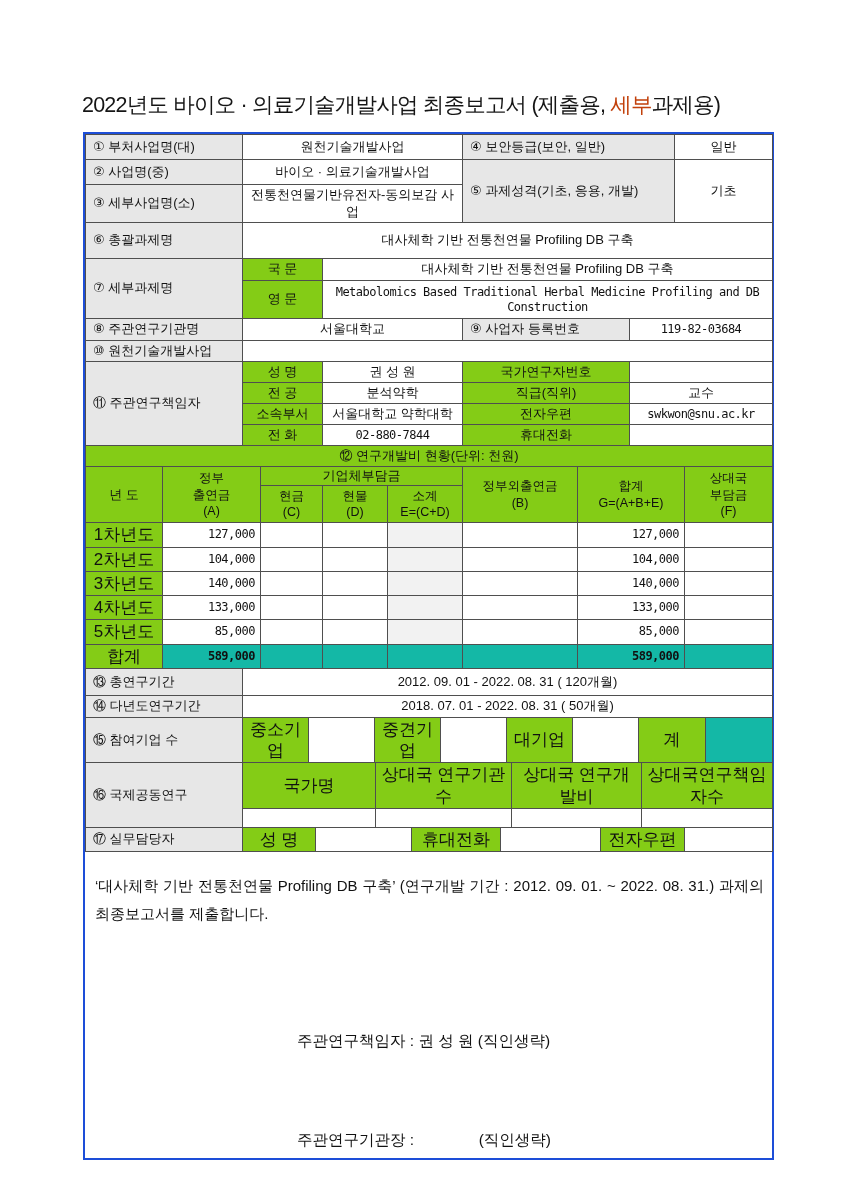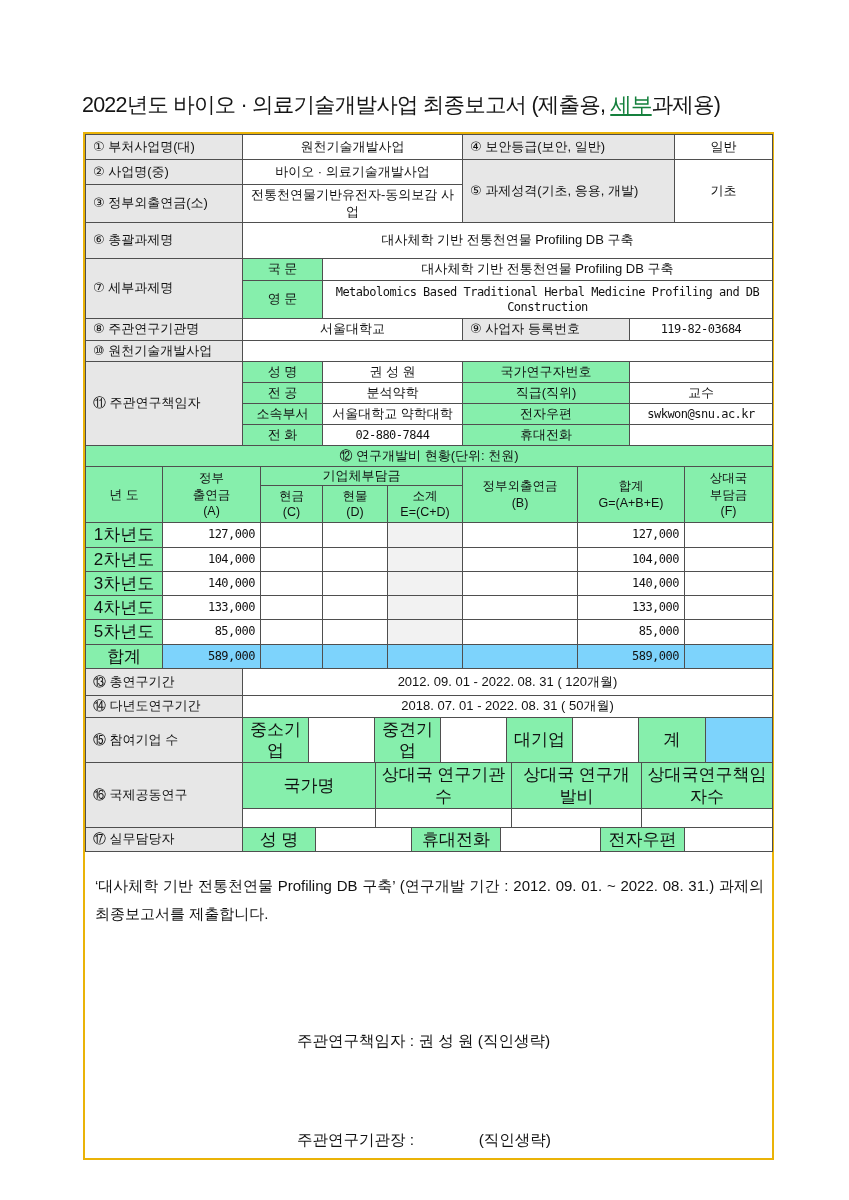--- a/index.html
+++ b/index.html
@@ -1,28 +1,28 @@
 <!DOCTYPE html>
 <html><head>
 <meta charset="utf-8">
 <style>
   html,body{margin:0;padding:0;background:#ffffff;}
   body{width:849px;font-family:"Liberation Sans","DejaVu Sans",sans-serif;color:#111;}
   .page{width:849px;height:1200px;position:relative;overflow:hidden;background:#fff;}
   .doc-title{margin:90px 0 13px 82px;width:692px;font-size:21.5px;font-weight:500;
              letter-spacing:-0.8px;white-space:nowrap;color:#151515;}
-  .doc-title .red{color:#15803d;text-decoration:underline;}
-  .frame{margin-left:83px;width:687px;border:2px solid #eab308;box-sizing:content-box;}
+  .doc-title .red{color:#c2410c;}
+  .frame{margin-left:83px;width:687px;border:2px solid #1d4ed8;box-sizing:content-box;}
   table{border-collapse:collapse;table-layout:fixed;width:687px;margin-top:-1px;}
   table.first{margin-top:0;}
   td{border:1px solid #4f4f4f;font-size:13px;text-align:center;vertical-align:middle;
      padding:1px 3px;overflow:hidden;line-height:1.25;}
   td.lab{background:#e7e7e7;text-align:left;padding-left:7px;}
-  td.labc{background:#86efac;text-align:center;}
-  td.dark{background:#7dd3fc;}
+  td.labc{background:#84cc16;text-align:center;}
+  td.dark{background:#14b8a6;font-weight:bold;}
   td.sub{background:#f2f2f2;}
   td.num{text-align:right;padding-right:5px;font-family:"DejaVu Sans Mono",monospace;
          font-size:12px;letter-spacing:-0.5px;}
   td.mono{font-family:"DejaVu Sans Mono",monospace;font-size:12px;letter-spacing:-0.5px;}
   td.pre{white-space:pre-line;line-height:1.3;font-size:12.5px;}
   td.small{font-size:17px;}
   .bottom{position:relative;height:306px;background:#fff;}
   .statement{padding:20px 8px 0 10px;font-size:15px;line-height:28px;text-align:justify;}
   .signatures{margin:30px 0 0 212px;font-size:15.5px;line-height:33px;white-space:pre;}
   .consent-box{margin:24px 23px 0 22px;border:2px solid #000;height:70px;
@@ -52,21 +52,21 @@
         <td class="lab">④ 보안등급(보안, 일반)</td>
         <td>일반</td>
       </tr>
       <tr style="height:25px">
         <td class="lab">② 사업명(중)</td>
         <td>바이오 · 의료기술개발사업</td>
         <td class="lab" rowspan="2">⑤ 과제성격(기초, 응용, 개발)</td>
         <td rowspan="2">기초</td>
       </tr>
       <tr style="height:38px">
-        <td class="lab">③ 정부외출연금(소)</td>
+        <td class="lab">③ 세부사업명(소)</td>
         <td>전통천연물기반유전자-동의보감 사업</td>
       </tr>
     </tbody>
       </table>
 
     <table>
       <colgroup>
           <col style="width:157px">
           <col style="width:530px">
         </colgroup>

